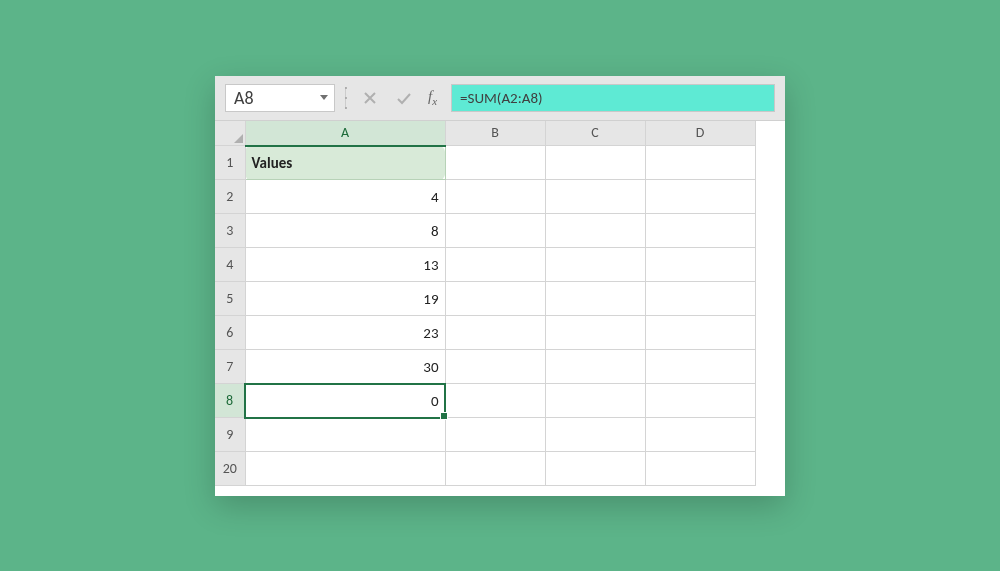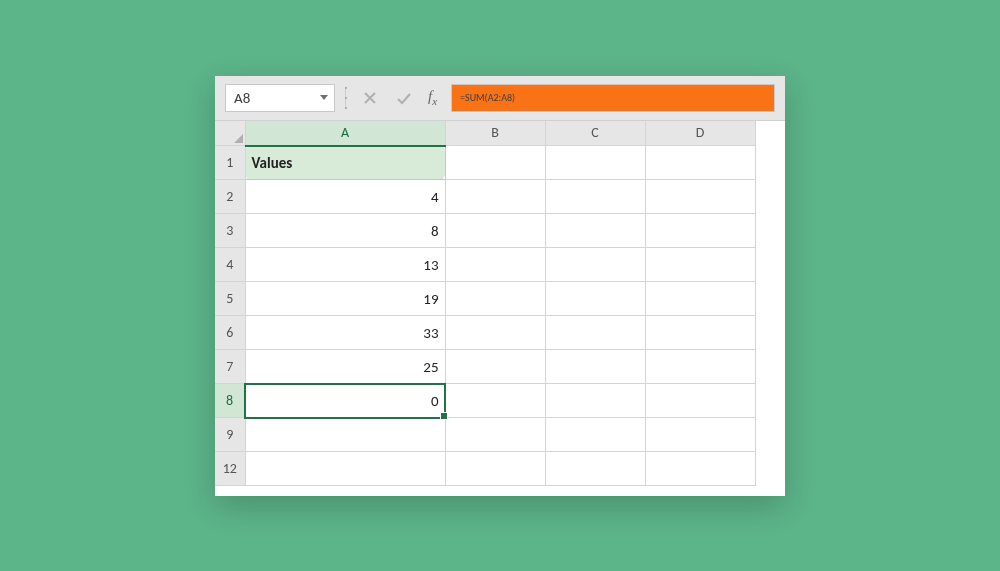--- a/index.html
+++ b/index.html
@@ -21,34 +21,34 @@
       height: 45px; background: #e6e6e6;
       display: flex; align-items: center;
       padding: 0 10px; gap: 10px;
       border-bottom: 1px solid #d0d0d0;
     }
     .name-box {
       width: 110px; height: 28px;
       background: #fff; border: 1px solid #c8c8c8;
       display: flex; align-items: center; justify-content: space-between;
       padding: 0 6px 0 8px;
-      font-size: 15px; color: #404040;
+      font-size: 18px; color: #404040;
     }
     .name-box .caret { width: 0; height: 0; border-left: 4px solid transparent; border-right: 4px solid transparent; border-top: 5px solid #707070; }
     .vsep { width: 1px; height: 22px; background: #ccc; display: flex; flex-direction: column; justify-content: space-between; }
     .vsep i { display:block;width:2px;height:2px;background:#a0a0a0;border-radius:50%; }
     .fb-btns { display: flex; align-items: center; gap: 14px; padding: 0 4px; }
     .fb-btn { width: 20px; height: 20px; display:flex; align-items:center; justify-content:center; color:#b0b0b0; }
     .fb-btn svg { width: 16px; height: 16px; }
     .fx { font-size: 15px; color: #666; font-style: italic; font-family: 'Times New Roman', serif; }
     .fx sub { font-size:11px; }
     .formula-box {
-      flex: 1; height: 28px; background: #f97316; border: 1px solid #c8c8c8;
+      flex: 1; height: 28px; background: #5eead4; border: 1px solid #c8c8c8;
       display: flex; align-items: center;
-      padding: 0 8px; font-size: 10px; color: #404040;
+      padding: 0 8px; font-size: 15px; color: #404040;
     }
     .grid-area { flex: 1; overflow: hidden; position: relative; }
     table { border-collapse: collapse; table-layout: fixed; }
     th, td { border: 1px solid #d4d4d4; font-weight: normal; }
     th.corner { width: 30px; height: 25px; background: #e6e6e6; border-top:none; border-left:none; position:relative; }
     th.corner::after { content:''; position:absolute; right:2px; bottom:2px; width:0;height:0;border-bottom:9px solid #b0b0b0;border-left:9px solid transparent; }
     th.colh { height: 25px; background: #e6e6e6; font-size: 14px; color: #555; text-align:center; border-top:none; }
     th.colh.sel { background: #d2e6d6; color:#1e6b3a; border-bottom: 2px solid #217346 !important; }
     th.rowh { width: 30px; background: #e6e6e6; font-size: 14px; color: #555; text-align:center; border-left:none; }
     th.rowh.sel { background: #d2e6d6; color:#1e6b3a; border-right: 2px solid #217346 !important; }
@@ -135,48 +135,48 @@
         </tr>
         <tr>
           <th class="rowh">5</th>
           <td class="cell colA">19</td>
           <td class="cell colB"></td>
           <td class="cell colC"></td>
           <td class="cell colD"></td>
         </tr>
         <tr>
           <th class="rowh">6</th>
-          <td class="cell colA">33</td>
+          <td class="cell colA">23</td>
           <td class="cell colB"></td>
           <td class="cell colC"></td>
           <td class="cell colD"></td>
         </tr>
         <tr>
           <th class="rowh">7</th>
-          <td class="cell colA">25</td>
+          <td class="cell colA">30</td>
           <td class="cell colB"></td>
           <td class="cell colC"></td>
           <td class="cell colD"></td>
         </tr>
         <tr>
           <th class="rowh sel">8</th>
           <td class="cell active colA">0</td>
           <td class="cell colB"></td>
           <td class="cell colC"></td>
           <td class="cell colD"></td>
         </tr>
         <tr>
           <th class="rowh">9</th>
           <td class="cell colA"></td>
           <td class="cell colB"></td>
           <td class="cell colC"></td>
           <td class="cell colD"></td>
         </tr>
         <tr>
-          <th class="rowh">12</th>
+          <th class="rowh">20</th>
           <td class="cell colA"></td>
           <td class="cell colB"></td>
           <td class="cell colC"></td>
           <td class="cell colD"></td>
         </tr>
       </tbody>
     </table>
   </div>
 </div>
 

